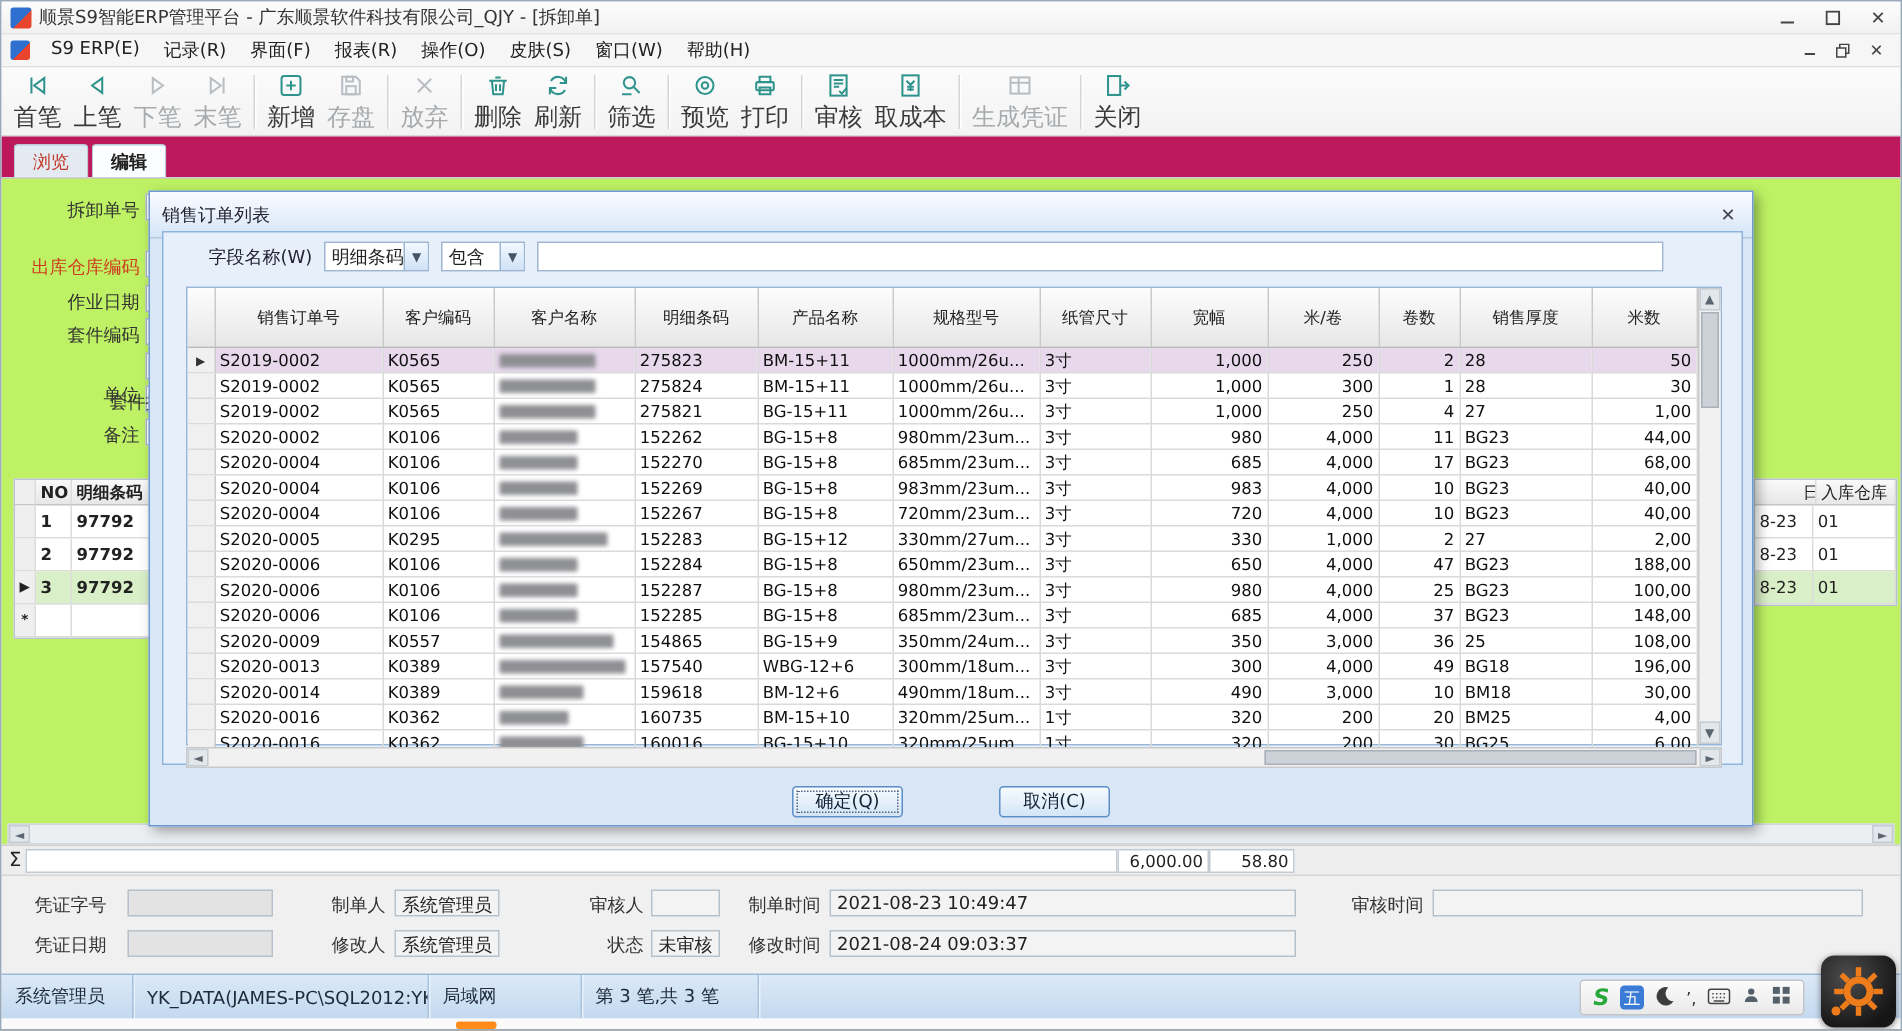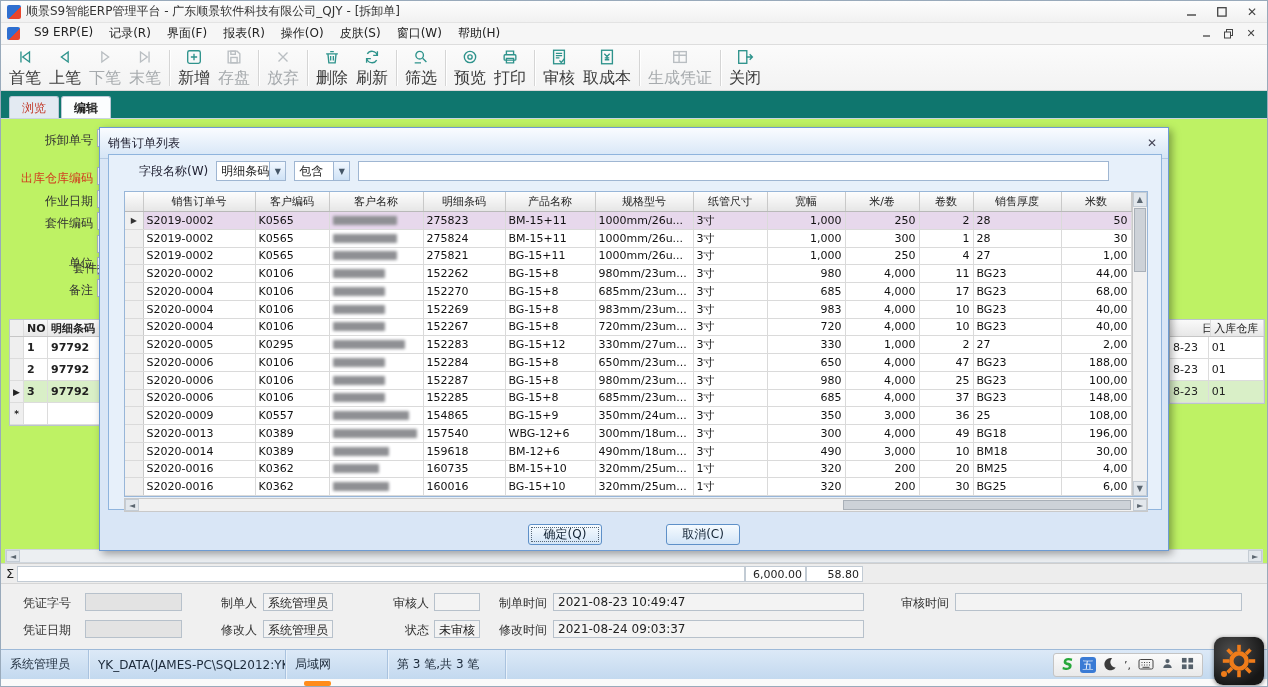--- a/index.html
+++ b/index.html
@@ -26,21 +26,21 @@
   .toolbar{height:46px;background:linear-gradient(#fbfbfb,#f3f3f3);border-bottom:1px solid #d8d8d8;
            display:flex;align-items:center;padding:0 4px;}
   .tb-btn{min-width:34px;padding:2px 4px 1px;display:flex;flex-direction:column;align-items:center;gap:1px;color:#2e938c;}
   .tb-btn .tb-lbl{font-size:16px;color:#3a3a3a;white-space:nowrap;}
   .tb-btn.dis{color:#b9bec2;}
   .tb-btn.dis .tb-lbl{color:#a6aaad;}
   .tb-ico{width:22px;height:20px;display:flex;align-items:center;justify-content:center;}
   .tb-ico svg{stroke:currentColor;fill:none;stroke-width:1.5;}
   .tb-sep{width:1px;height:36px;background:#d5d5d5;margin:0 4px;box-shadow:1px 0 0 #fff;}
   
-  .tabstrip{height:28px;background:#0f766e;border-bottom:1px solid #c9d4e0;display:flex;align-items:flex-end;padding-left:8px;gap:2px;}
+  .tabstrip{height:28px;background:#be185d;border-bottom:1px solid #c9d4e0;display:flex;align-items:flex-end;padding-left:8px;gap:2px;}
   .tab{height:22px;padding:3px 12px;border:1px solid #bcc8d6;border-bottom:none;background:#e3eaf2;
        border-radius:3px 3px 0 0;}
   .tab.active{background:#fbfdfe;font-weight:bold;}
   .tab-browse{color:#c23a2a;}
   
   .main{position:relative;height:444px;background:#bef264;}
   .frm-label{position:absolute;left:0;width:92px;text-align:right;font-size:12px;color:#333;white-space:nowrap;overflow:hidden;}
   .frm-label.red{color:#d03a1e;}
   .frm-input{position:absolute;left:96px;width:120px;height:18px;background:#fff;border:1px solid #a9b6c4;}
   .bg-grid{position:absolute;background:#fff;border:1px solid #bac4ce;font-size:11px;}
@@ -61,21 +61,21 @@
   .dlg-filter{height:32px;display:flex;align-items:center;padding:0 16px 0 30px;gap:8px;}
   .flt-label{font-size:12px;color:#223;}
   .combo{height:20px;background:#fff;border:1px solid #9fb6d2;display:flex;align-items:center;font-size:12px;}
   .combo .cval{padding:0 4px;flex:1;white-space:nowrap;overflow:hidden;}
   .combo .carr{width:16px;height:100%;background:linear-gradient(#f2f8ff,#cfe2f6);border-left:1px solid #9fb6d2;
                display:flex;align-items:center;justify-content:center;font-size:8px;color:#456;}
   .flt-input{flex:1;height:20px;border:1px solid #9fb6d2;background:#fff;margin-right:36px;font:inherit;padding:0 4px;}
   .tbl-zone{position:absolute;left:15px;top:36px;width:1024px;height:306px;border:1px solid #98b6d8;background:#fff;display:flex;}
   table.grid{border-collapse:collapse;table-layout:fixed;width:1006px;font-size:11px;}
   table.grid th{height:18px;background:linear-gradient(#fdfdfd,#e6e6e6);border-right:1px solid #c9c9c9;border-bottom:1px solid #b9b9b9;
-                font-weight:normal;color:#222;text-align:center;overflow:hidden;white-space:nowrap;padding:2px 2px;}
+                font-weight:normal;color:#222;text-align:center;overflow:hidden;white-space:nowrap;padding:12px 2px;}
   table.grid td{height:17px;border-right:1px solid #dadada;border-bottom:1px solid #dadada;padding:0 3px;
                 overflow:hidden;white-space:nowrap;color:#111;}
   table.grid td.num{text-align:right;}
   table.grid td.ind{background:#f0f0f0;border-right:1px solid #c9c9c9;text-align:center;padding:0;font-size:8px;color:#333;}
   table.grid tr.sel td{background:#e7d8ec;}
   table.grid tr.sel td.ind{background:#f0f0f0;}
   .blur-chip{height:9px;background:#8f9094;border-radius:1px;filter:blur(1.4px);}
   .vsb{width:16px;background:#f1f1f1;border-left:1px solid #c9c9c9;display:flex;flex-direction:column;}
   .vsb .sb-arrow{width:100%;height:15px;}
   .vsb .thumb{margin:1px;height:64px;background:#cdd2d8;border:1px solid #a9b0b8;}

